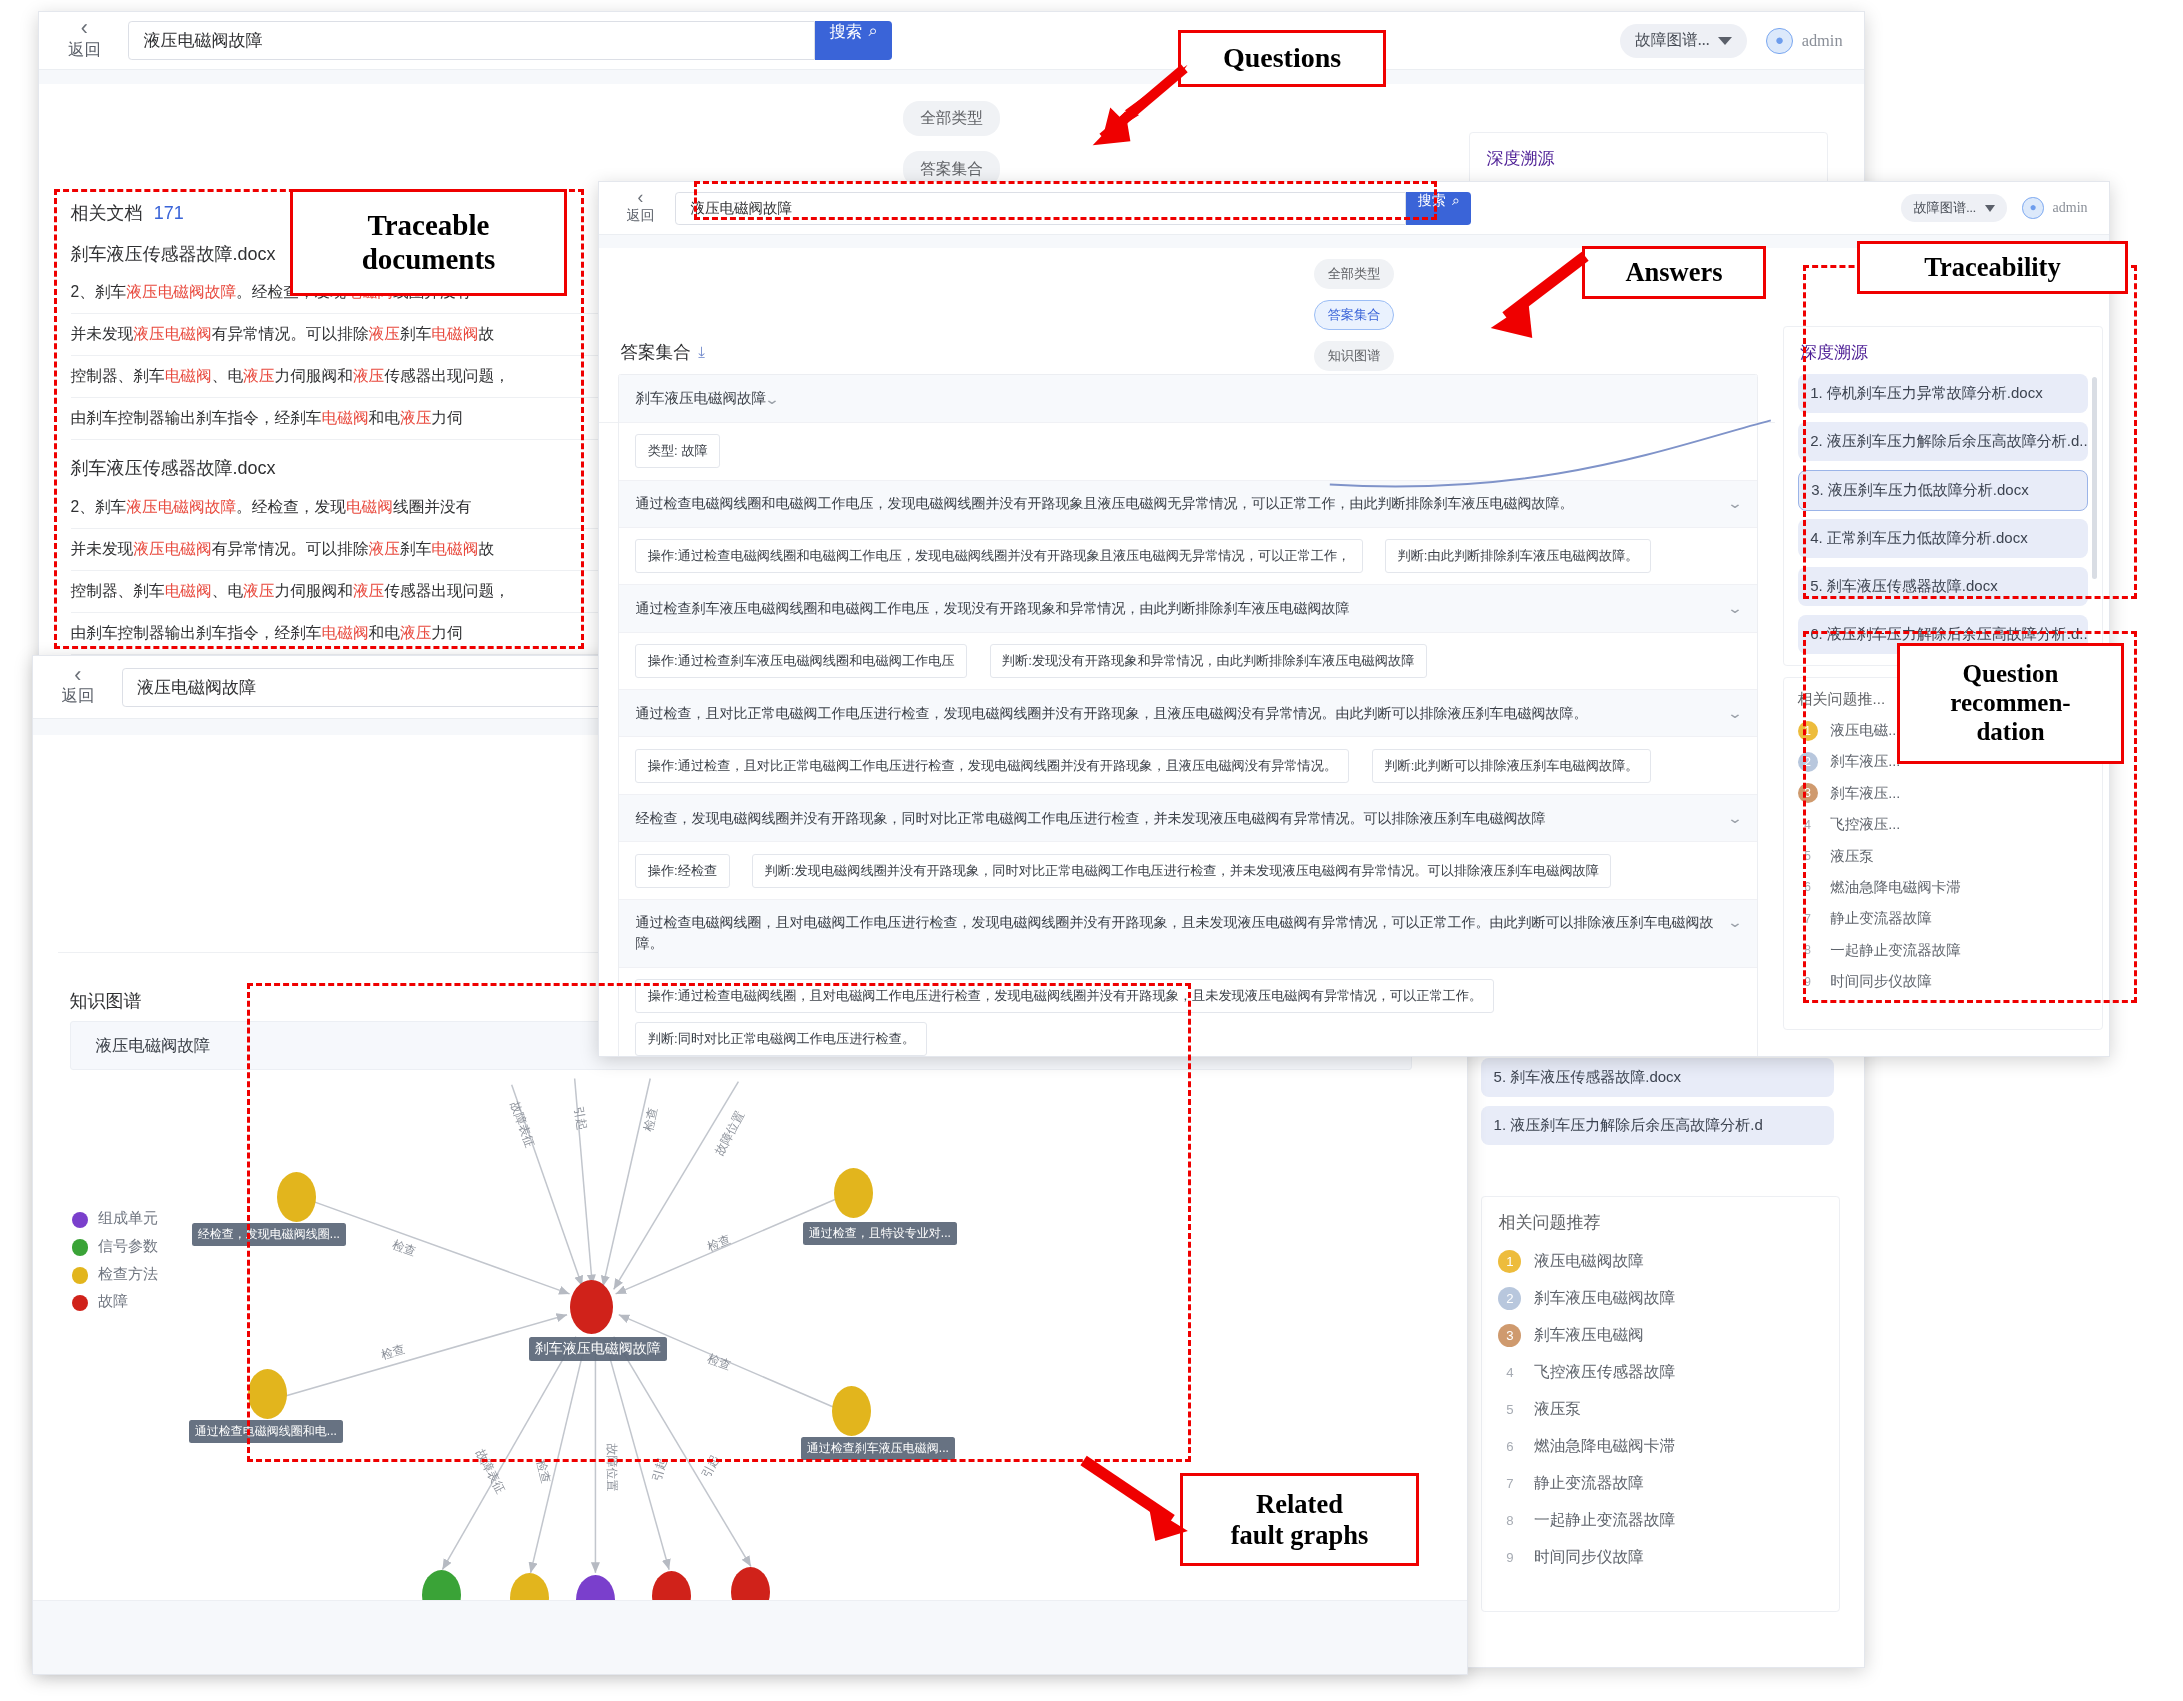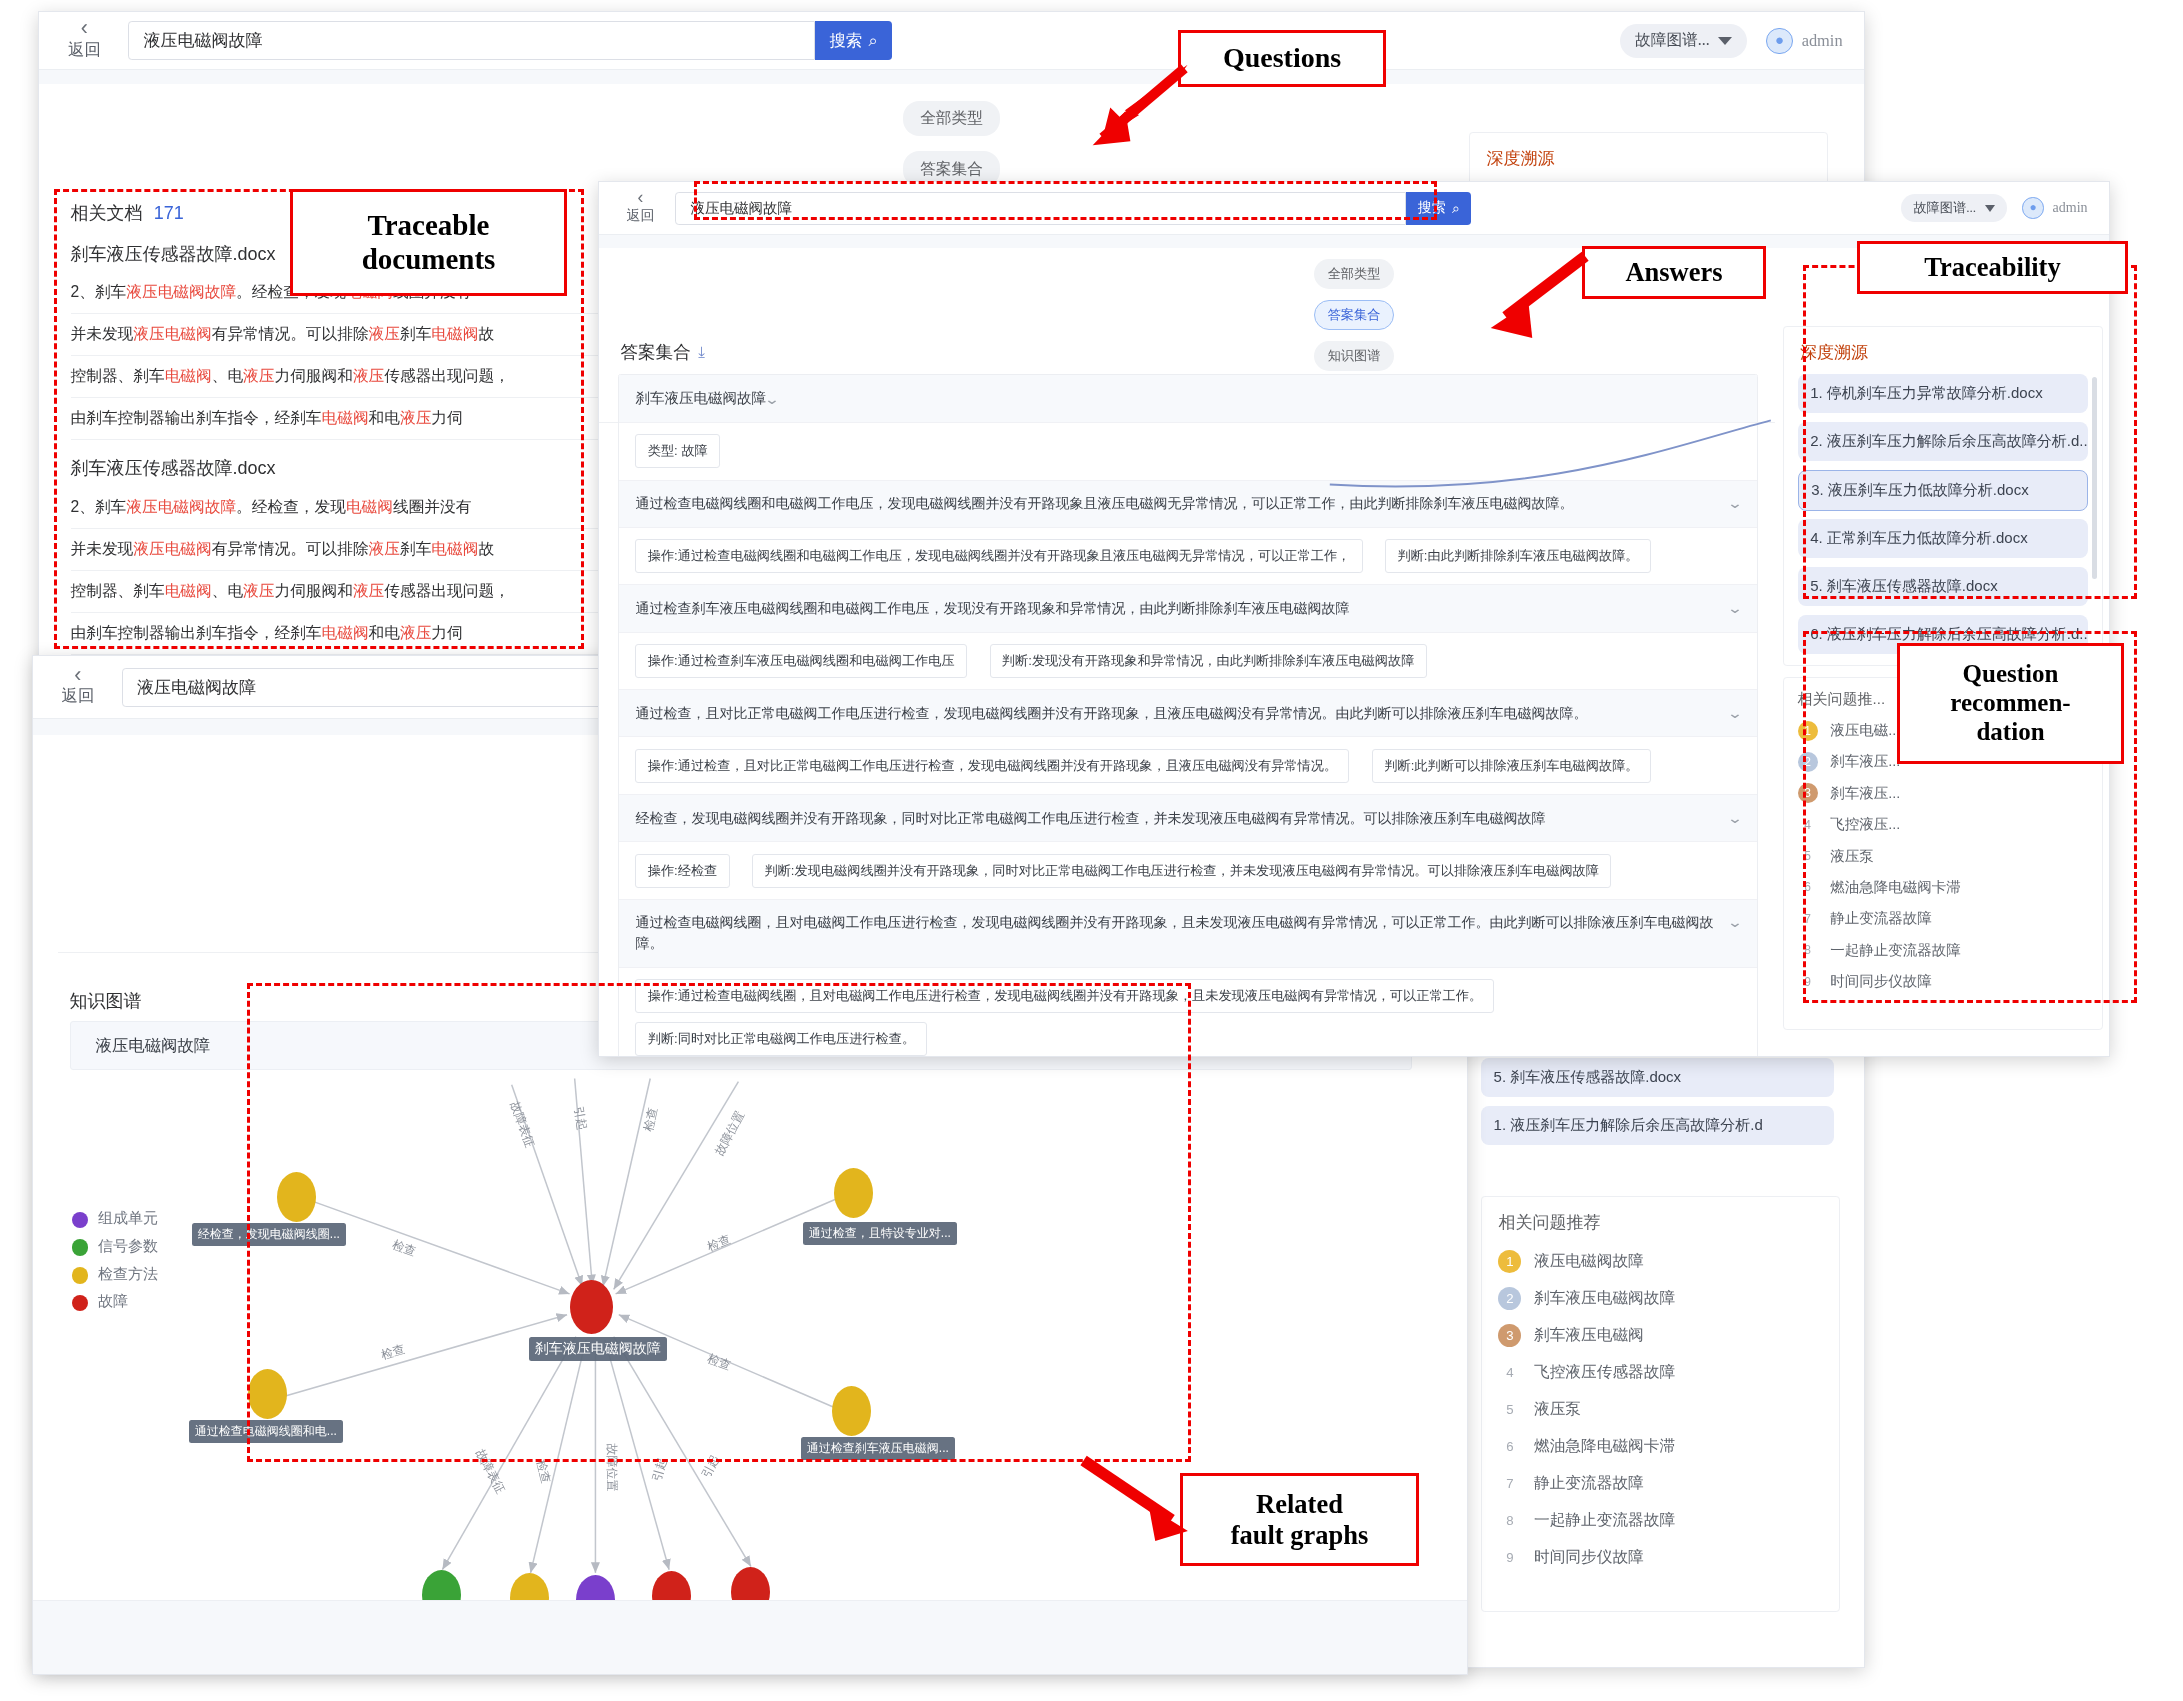--- a/index.html
+++ b/index.html
@@ -9,21 +9,21 @@
   
   .window { position:absolute; background:#ffffff; border:0.6px solid #e4e7ed;
             box-shadow:0 3.8px 17.6px rgba(0,0,0,.18); overflow:hidden; }
   .topbar { height:58px; background:#fff; border-bottom:0.6px solid #ebeef2; display:flex; align-items:center; padding:0 21.4px; }
   .back { display:flex; flex-direction:column; align-items:center; color:#5a5f68; width:48px; flex:0 0 48px; }
   .back .chev { font-size:21.4px; line-height:16.4px; color:#6b7078; }
   .back .lbl { font-size:16.4px; margin-top:2.5px; color:#5a5f68; }
   .searchwrap { display:flex; align-items:stretch; margin-left:20px; }
   .searchbox { border:0.6px solid #dcdfe6; border-radius:3.8px 0 0 3.8px; background:#fff;
                display:flex; align-items:center; padding:0 14px; font-size:17px; color:#303133; }
-  .searchbtn { background:#3a64d8; color:#fff; display:flex; align-items:center; gap:6.3px;
+  .searchbtn { background:#3a64d8; color:#fff; display:flex; align-items:flex-start; gap:6.3px;
                padding:0 14px; font-size:16.4px; border-radius:0 3.8px 3.8px 0; }
   .topright { margin-left:auto; display:flex; align-items:center; gap:19px;font-family:Liberation Serif, serif; }
   .pill-select { background:#eef0f5; border-radius:17.6px; padding:6.3px 15px; font-size:15.7px; color:#4a4f58;
                  display:flex; align-items:center; gap:8.8px; }
   .caret { width:0;height:0;border-left:7px solid transparent;border-right:7px solid transparent;border-top:8.2px solid #5b606a; }
   .user { display:flex; align-items:center; gap:8.8px; font-size:16.4px; color:#8a8f98; }
   .avatar { width:26.5px;height:26.5px;border-radius:50%;border:1.3px solid #7aa7f0;background:#dce9fb;
             display:flex;align-items:center;justify-content:center;color:#6d9ded;font-size:15px; }
 
   .tabsrow { display:flex; align-items:center; gap:15px; padding:16.4px 33px 12.6px 33px; background:#fff;flex-direction:column; }
@@ -51,21 +51,21 @@
   .ans-row .grow { flex:1; padding-right:12.6px; }
   .chev-d { color:#9aa0a8; font-size:14px; flex:0 0 auto; transform:scaleX(1.4); }
   .chip { display:inline-block; border:0.6px solid #e3e6ec; border-radius:3.1px; background:#fff;
           padding:7px 11.3px; font-size:13.2px; color:#3a3f47; margin:0 11.3px 0 0; }
   .chips-row { display:flex; flex-wrap:wrap; gap:0 11.3px; padding:11.3px 16.4px; border-bottom:0.6px solid #f0f1f5; background:#fff; }
   .title-row { padding:14px 16.4px; font-size:14.5px; color:#3a3f47; background:#f7f9fc; border-bottom:0.6px solid #f0f1f5;
                display:flex; align-items:center; }
 
   
   .trace-card { background:#fff; border:0.6px solid #edeff3; border-radius:3.8px; }
-  .trace-title { font-size:17px; color:#c2410c; padding:14px 16.4px 6.3px 16.4px; }
+  .trace-title { font-size:17px; color:#4c1d95; padding:14px 16.4px 6.3px 16.4px; }
   .trace-list { padding:3.8px 14px 12.6px 14px; position:relative; }
   .trace-item { background:#e8ecf8; border-radius:8px; padding:10px 12.6px; font-size:15px; color:#3c4350;
                 margin-bottom:8.8px; white-space:nowrap; overflow:hidden; }
   .trace-item.sel { background:#e8ecf8; border:0.6px solid #9bb4e8; }
   .trace-scroll { position:absolute; right:5px; top:6.3px; width:5px; border-radius:2.5px; background:#d9dde4; }
 
   .rec-card { background:#fff; border:0.6px solid #edeff3; border-radius:3.8px; }
   .rec-title { font-size:17px; color:#606266; padding:14px 16.4px 8.8px 16.4px; }
   .rec-item { display:flex; align-items:center; gap:12.6px; padding:7px 16.4px; font-size:15.7px; color:#5f646c; }
   .rk { width:23px;height:23px;border-radius:50%;display:flex;align-items:center;justify-content:center;

